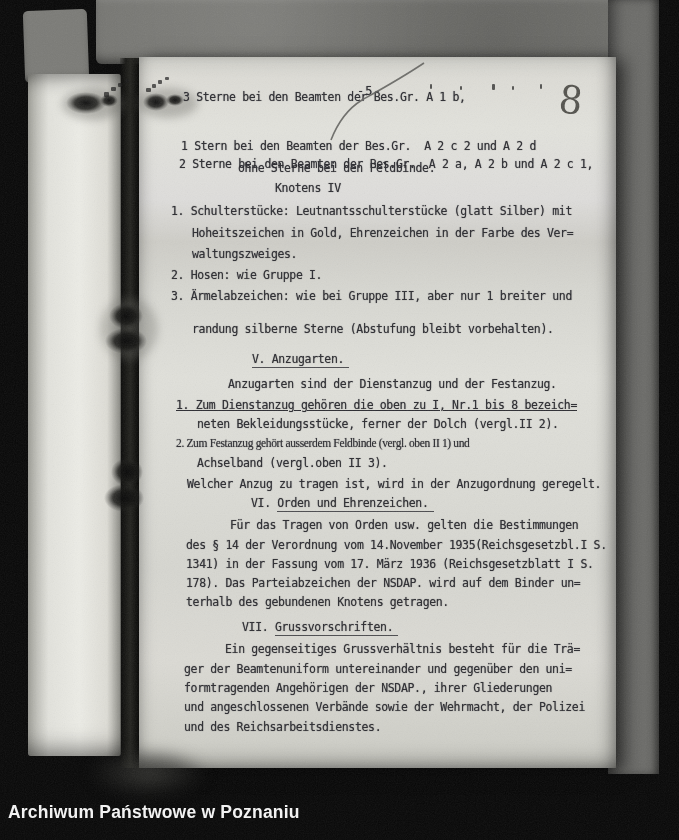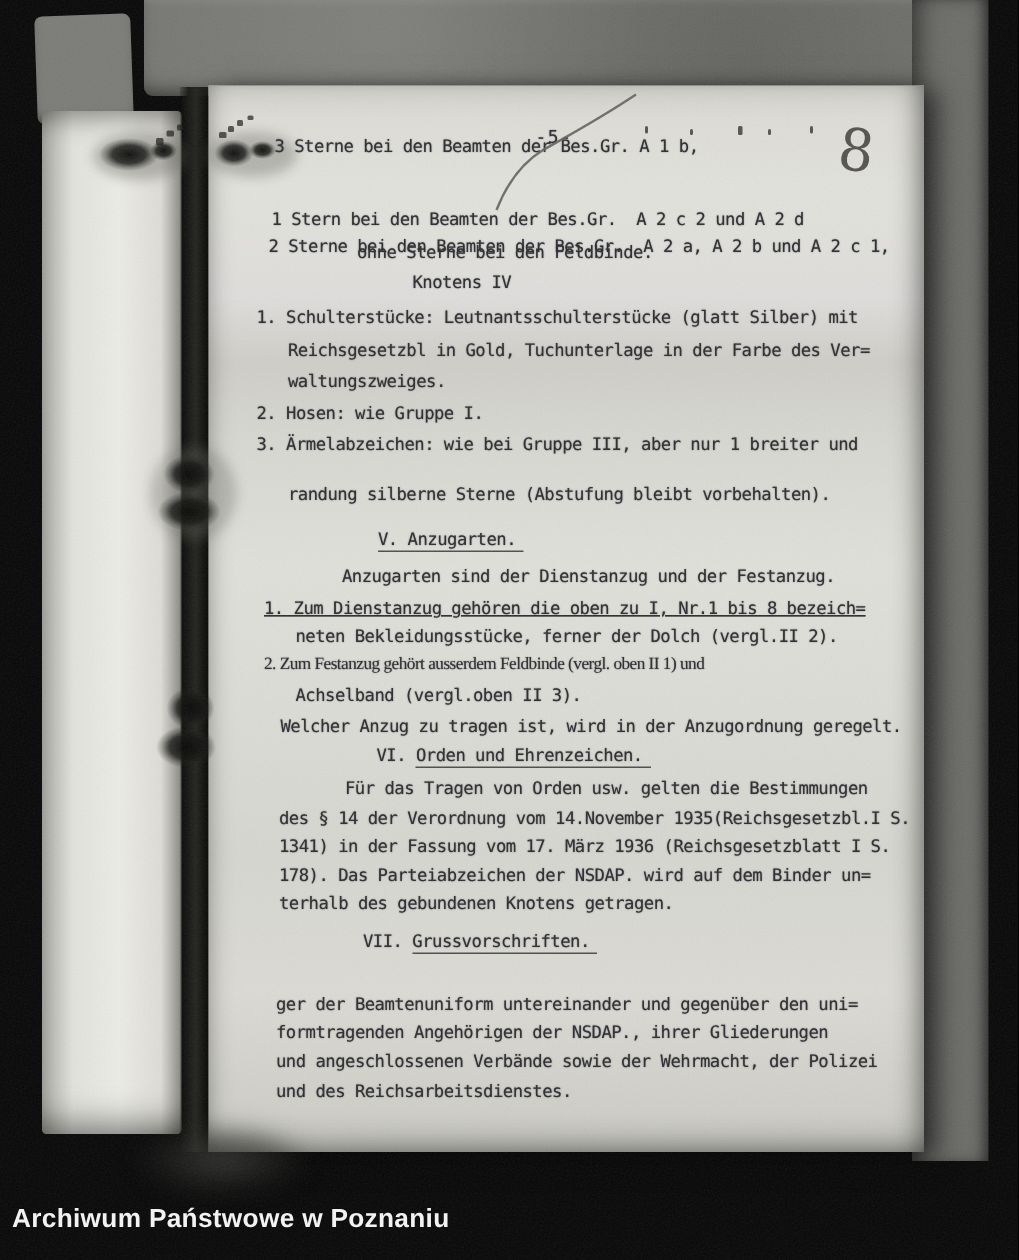--- a/index.html
+++ b/index.html
@@ -109,39 +109,40 @@
 
   <div class="text-layer">
     <span class="pageno">-5-</span>
     <span class="folio">8</span>
   <div class="tline" style="left: 183px; top: 90px;"><span>3 Sterne bei den Beamten der Bes.Gr. A 1 b,</span></div>
       <div class="tline" style="left: 179px; top: 115px; margin-top: 42px;"><span>2 Sterne bei den Beamten der Bes.Gr.  A 2 a, A 2 b und A 2 c 1,</span></div>
       <div class="tline" style="left: 181px; top: 139px;"><span>1 Stern bei den Beamten der Bes.Gr.  A 2 c 2 und A 2 d</span></div>
       <div class="tline" style="left: 238px; top: 161px;"><span>ohne Sterne bei den Feldbinde.</span></div>
       <div class="tline" style="left: 275px; top: 181px;"><span>Knotens IV</span></div>
       <div class="tline" style="left: 171px; top: 204px;"><span>1. Schulterstücke: Leutnantsschulterstücke (glatt Silber) mit</span></div>
-      <div class="tline" style="left: 192px; top: 226px;"><span>Reichsgesetzbl in Gold, Tuchunterlage in der Farbe des Ver=</span></div>
+      <div class="tline" style="left: 192px; top: 226px;"><span>Hoheitszeichen in Gold, Ehrenzeichen in der Farbe des Ver=</span></div>
       <div class="tline" style="left: 192px; top: 247px;"><span>waltungszweiges.</span></div>
       <div class="tline" style="left: 171px; top: 268px;"><span>2. Hosen: wie Gruppe I.</span></div>
       <div class="tline" style="left: 171px; top: 289px;"><span>3. Ärmelabzeichen: wie bei Gruppe III, aber nur 1 breiter und</span></div>
       <div class="tline" style="left: 192px; top: 322px;"><span>randung silberne Sterne (Abstufung bleibt vorbehalten).</span></div>
       <div class="tline" style="left: 252px; top: 352px;"><span class="ul">V. Anzugarten.</span></div>
       <div class="tline" style="left: 228px; top: 377px;"><span>Anzugarten sind der Dienstanzug und der Festanzug.</span></div>
       <div class="tline" style="left: 176px; top: 398px; text-decoration: underline;"><span>1. Zum Dienstanzug gehören die oben zu I, Nr.1 bis 8 bezeich=</span></div>
       <div class="tline" style="left: 197px; top: 417px;"><span>neten Bekleidungsstücke, ferner der Dolch (vergl.II 2).</span></div>
       <div class="tline" style="left: 176px; top: 437px; font-family: Liberation Serif, serif;"><span>2. Zum Festanzug gehört ausserdem Feldbinde (vergl. oben II 1) und</span></div>
       <div class="tline" style="left: 197px; top: 456px;"><span>Achselband (vergl.oben II 3).</span></div>
       <div class="tline" style="left: 187px; top: 477px;"><span>Welcher Anzug zu tragen ist, wird in der Anzugordnung geregelt.</span></div>
       <div class="tline" style="left: 251px; top: 496px;"><span>VI. </span><span class="ul">Orden und Ehrenzeichen.</span></div>
       <div class="tline" style="left: 230px; top: 518px;"><span>Für das Tragen von Orden usw. gelten die Bestimmungen</span></div>
       <div class="tline" style="left: 186px; top: 538px;"><span>des § 14 der Verordnung vom 14.November 1935(Reichsgesetzbl.I S.</span></div>
       <div class="tline" style="left: 186px; top: 557px;"><span>1341) in der Fassung vom 17. März 1936 (Reichsgesetzblatt I S.</span></div>
       <div class="tline" style="left: 186px; top: 576px;"><span>178). Das Parteiabzeichen der NSDAP. wird auf dem Binder un=</span></div>
       <div class="tline" style="left: 186px; top: 595px;"><span>terhalb des gebundenen Knotens getragen.</span></div>
       <div class="tline" style="left: 242px; top: 620px;"><span>VII. </span><span class="ul">Grussvorschriften.</span></div>
+      <div class="tline" style="left: 225px; top: 642px;"><span>Ein gegenseitiges Grussverhältnis besteht für die Trä=</span></div>
       <div class="tline" style="left: 184px; top: 681px;"><span>formtragenden Angehörigen der NSDAP., ihrer Gliederungen</span></div>
       <div class="tline" style="left: 184px; top: 662px;"><span>ger der Beamtenuniform untereinander und gegenüber den uni=</span></div>
       <div class="tline" style="left: 184px; top: 700px;"><span>und angeschlossenen Verbände sowie der Wehrmacht, der Polizei</span></div>
       <div class="tline" style="left: 184px; top: 720px;"><span>und des Reichsarbeitsdienstes.</span></div>
     </div>
 
   <svg class="pencil" width="679" height="840">
     <path d="M424,63 C400,79 378,91 362,100 C349,108 338,122 331,140" fill="none" stroke="#62625e" stroke-width="1.6" opacity="0.9"></path>
   </svg>
 

